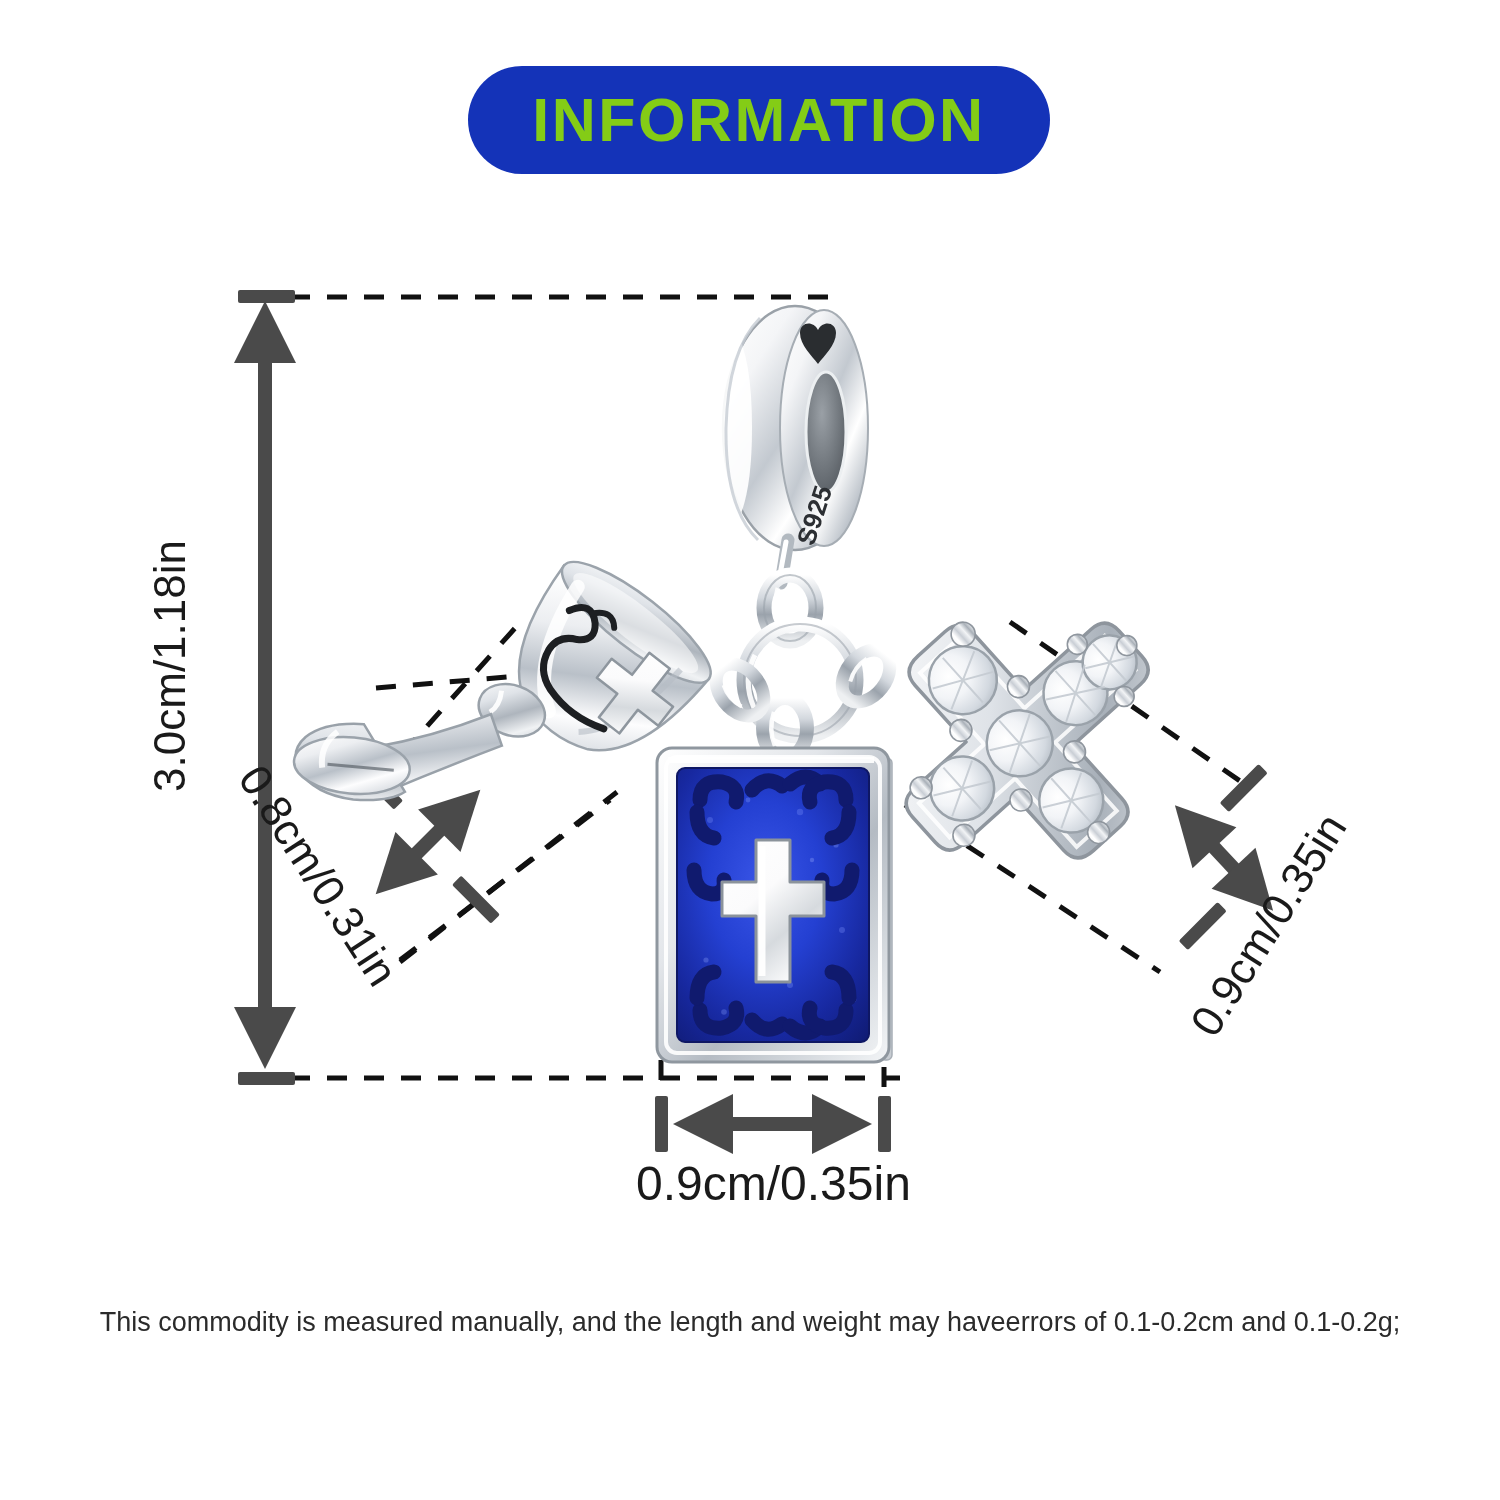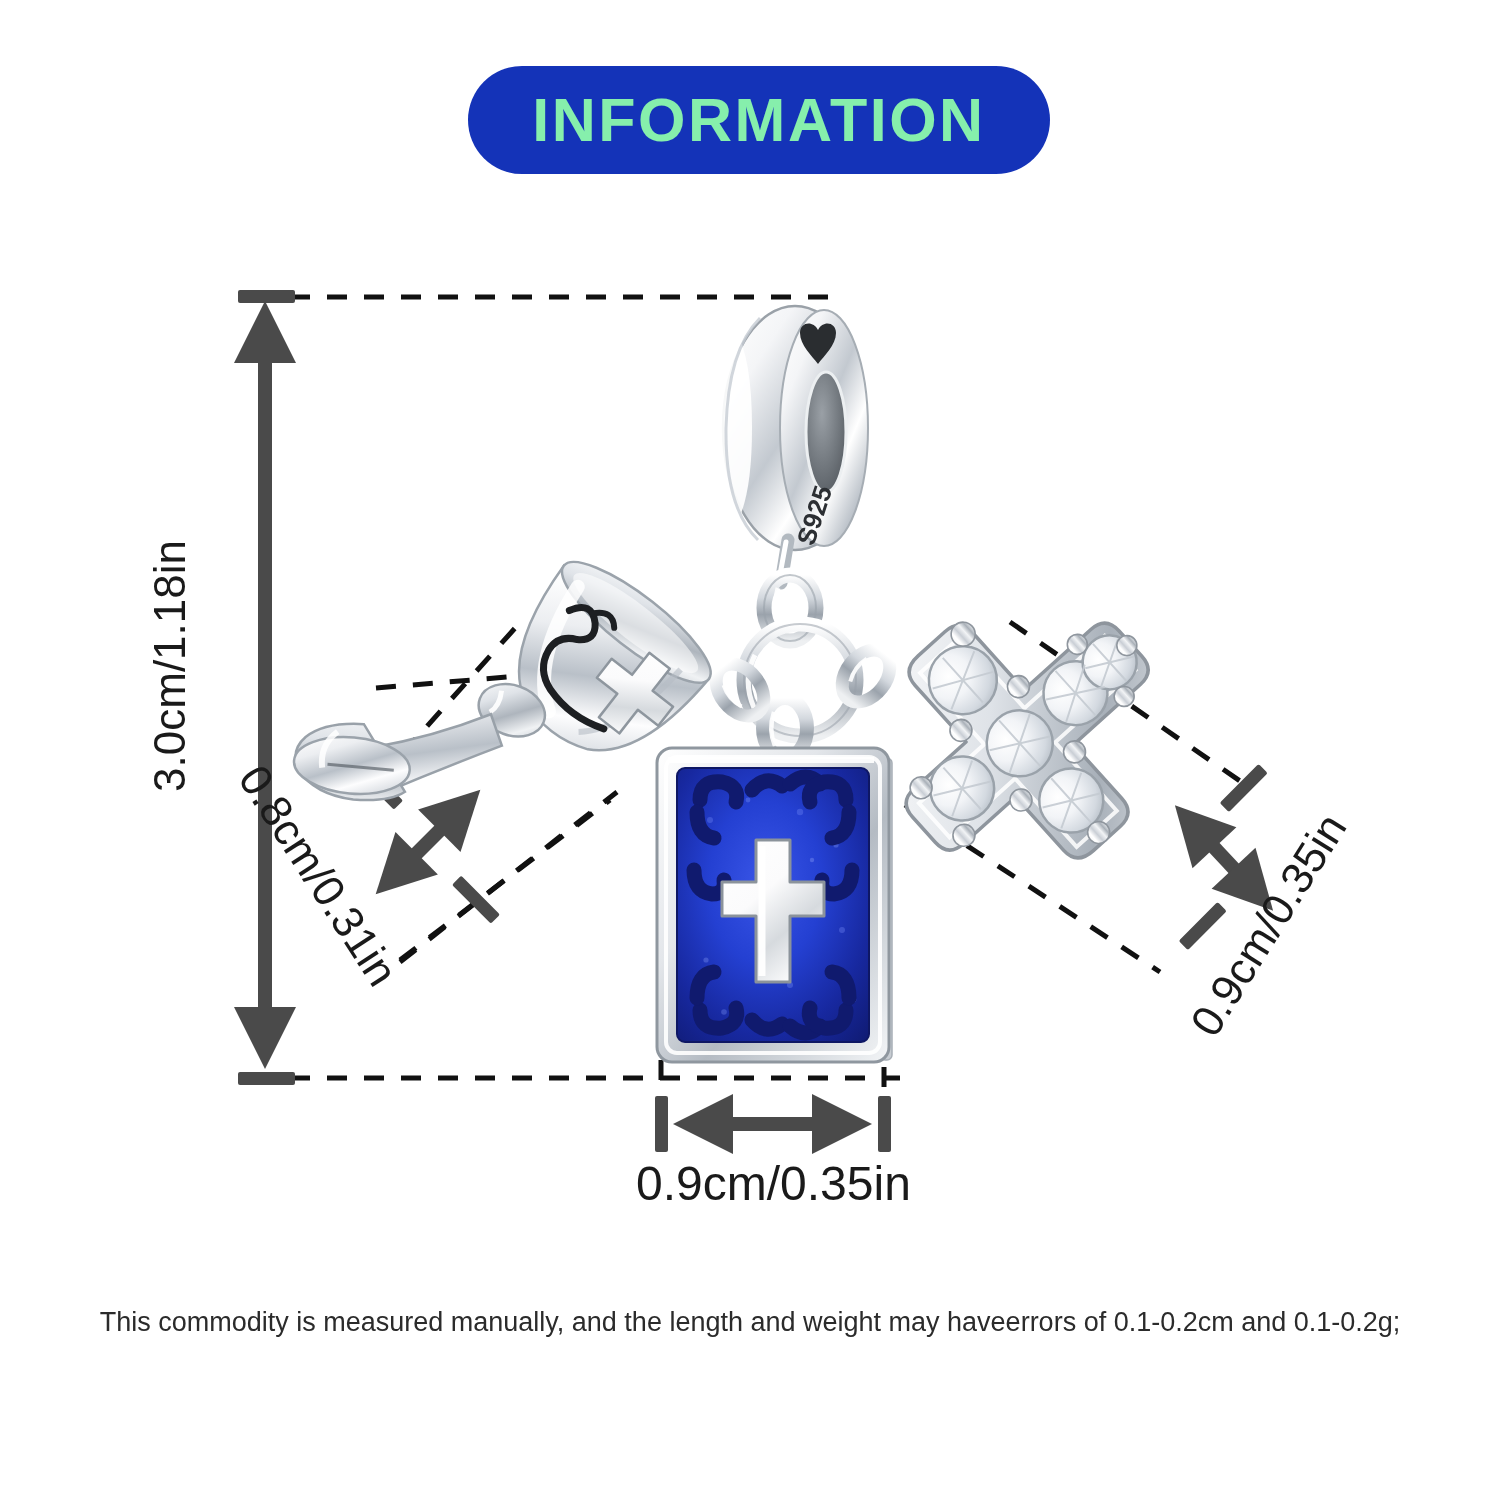--- a/index.html
+++ b/index.html
@@ -86,21 +86,21 @@
     font-family: "Liberation Sans", sans-serif;
   }
   #footer span { display: block; }
 </style>
 </head>
 <body>
 
 <div id="page">
 
   <div id="header-badge" style="background: rgb(20, 51, 184);">
-    <div id="header-badge-label" style="color: #86efac;">INFORMATION</div>
+    <div id="header-badge-label" style="color: #84cc16;">INFORMATION</div>
   </div>
 
   <svg id="diagram" viewBox="0 0 1500 1500">
     <defs>
 
       <linearGradient id="metalV" x1="0" y1="0" x2="1" y2="0">
         <stop offset="0%" stop-color="#f6f7f8"></stop>
         <stop offset="18%" stop-color="#ffffff"></stop>
         <stop offset="40%" stop-color="#c9ced5"></stop>
         <stop offset="62%" stop-color="#f2f4f6"></stop>

